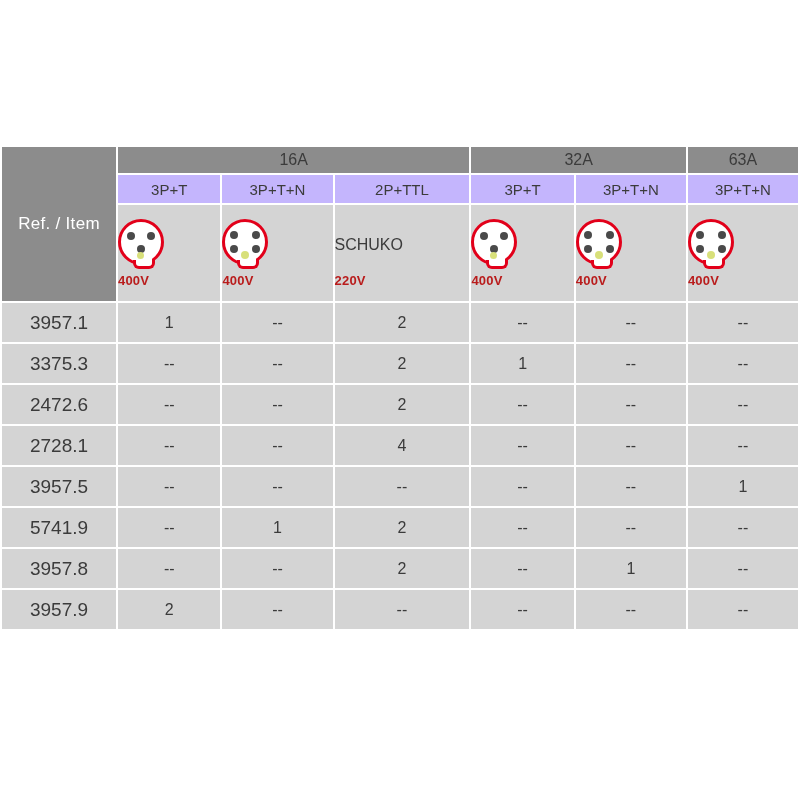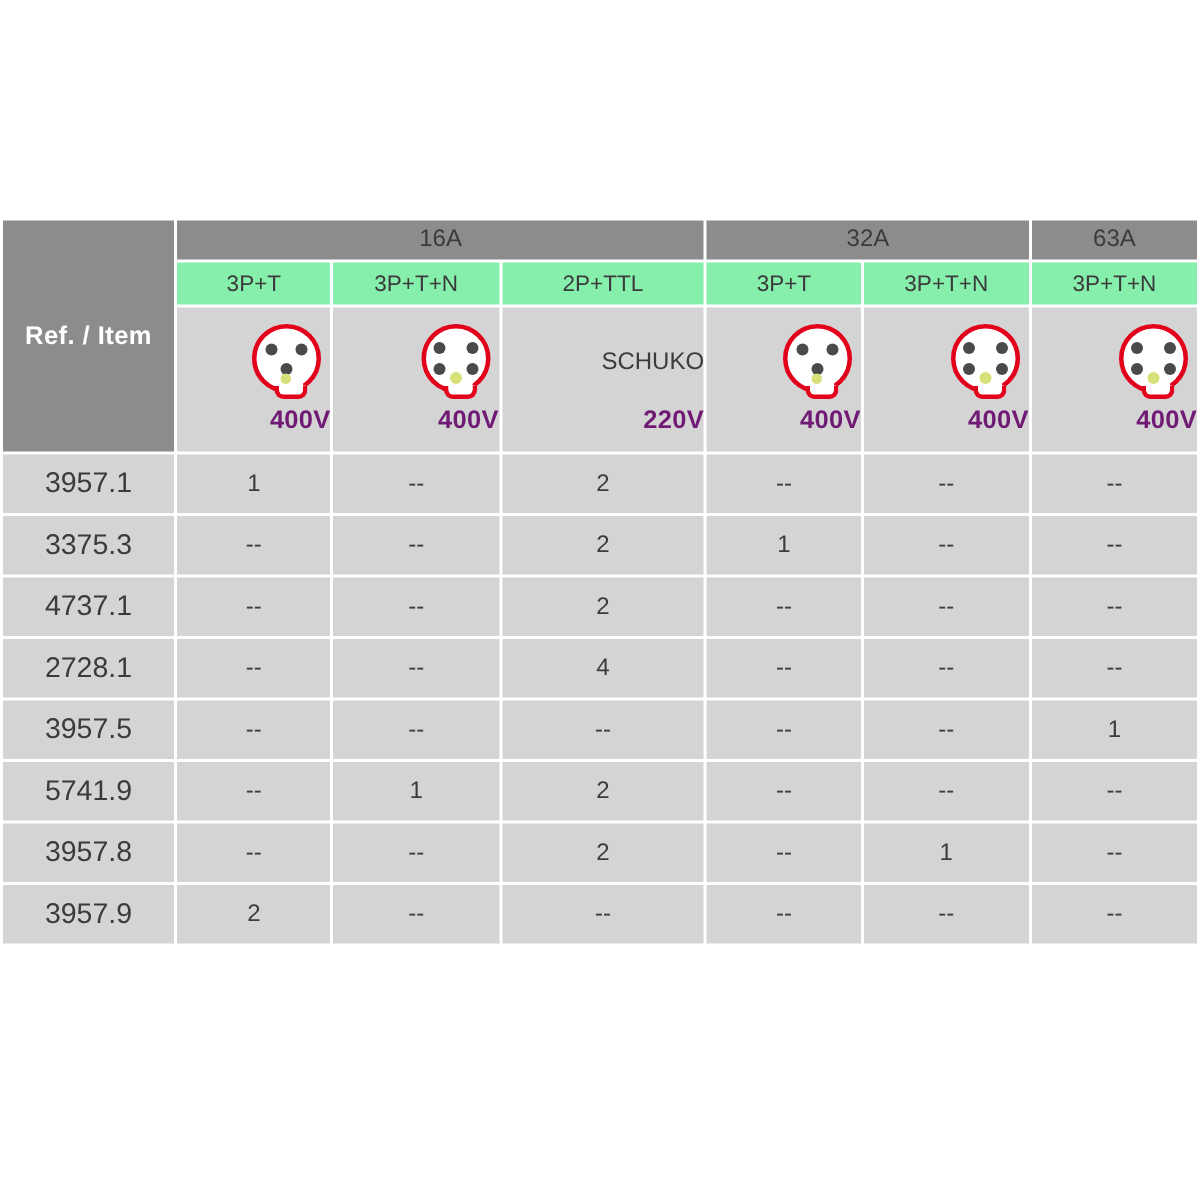--- a/index.html
+++ b/index.html
@@ -34,58 +34,58 @@
   }
 
   
   .refhead {
     width: 114px;
     background: #8c8c8c;
     color: #ffffff;
     font-size: 17px;
     letter-spacing: 0.3px;
   }
-  .refhead .bold { font-weight: bold; color:#ffffff; }
-  .refhead .light { color:#ffffff; font-weight: bold; }
+  .refhead .bold { font-weight: normal; color:#ffffff; }
+  .refhead .light { color:#ffffff; font-weight: normal; }
 
   
   .amp {
     background: #8c8c8c;
     color: #ffffff;
     font-size: 16px;
     font-weight: bold;
     height: 26px;
   }
 
   
   .pole {
-    background: #86efac;
+    background: #c4b5fd;
     color: #ffffff;
     font-size: 15px;
     font-weight: bold;
     height: 28px;
   }
 
   
   .symcell {
     background: #d4d4d4;
     height: 96px;
   }
   .symwrap {
     display: flex;
     flex-direction: column;
-    align-items: flex-end;
+    align-items: flex-start;
     justify-content: center;
     height: 96px;
     gap: 2px;
   }
   .volt {
-    font-size: 17px;
+    font-size: 13px;
     font-weight: bold;
-    color: #701a75;
+    color: #b91c1c;
     letter-spacing: 0.2px;
   }
   .schuko {
     font-size: 16px;
     color: #3b3b3b;
     height: 52px;
     display: flex;
     align-items: center;
     justify-content: center;
   }
@@ -281,21 +281,21 @@
       <tr>
         <td class="refcell">3375.3</td>
         <td class="valcell">--</td>
         <td class="valcell">--</td>
         <td class="valcell">2</td>
         <td class="valcell">1</td>
         <td class="valcell">--</td>
         <td class="valcell">--</td>
       </tr>
       <tr>
-        <td class="refcell">4737.1</td>
+        <td class="refcell">2472.6</td>
         <td class="valcell">--</td>
         <td class="valcell">--</td>
         <td class="valcell">2</td>
         <td class="valcell">--</td>
         <td class="valcell">--</td>
         <td class="valcell">--</td>
       </tr>
       <tr>
         <td class="refcell">2728.1</td>
         <td class="valcell">--</td>

